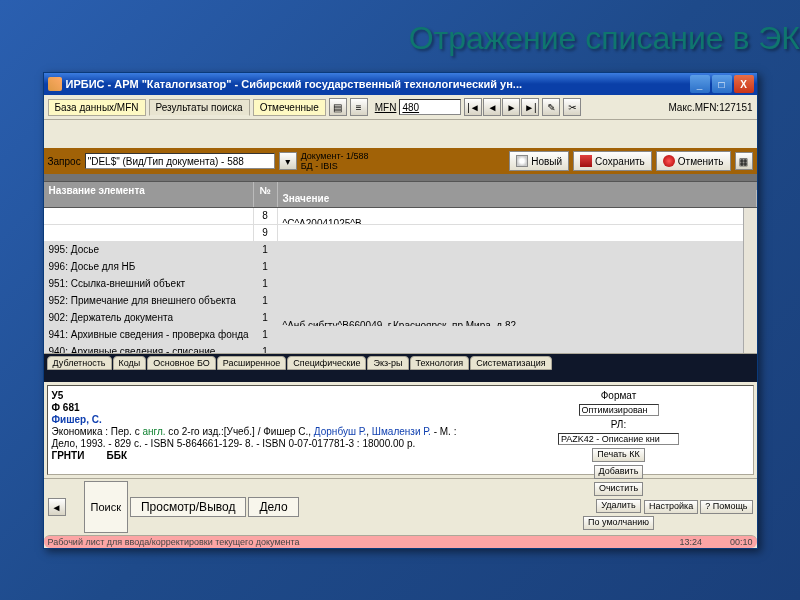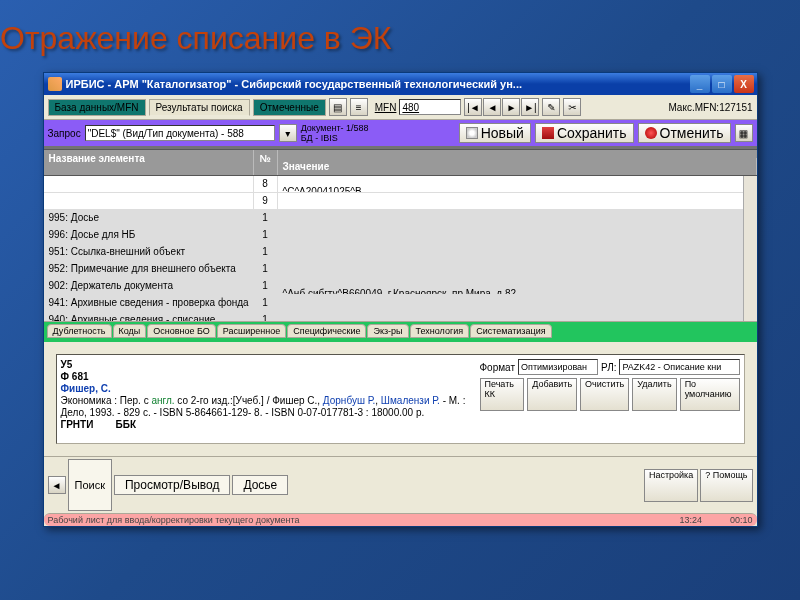--- a/index.html
+++ b/index.html
@@ -4,24 +4,24 @@
 <style>
   * { box-sizing: border-box; margin: 0; padding: 0; }
   body {
     width: 800px; height: 600px;
     background: linear-gradient(135deg, #2a5fb0 0%, #1e4a8a 50%, #1a3f7a 100%);
     font-family: Tahoma, Arial, sans-serif;
     font-size: 11px;
     overflow: hidden;
   }
   .slide-title {
-    color: #c2410c;
+    color: #0f766e;
     font-size: 32px;
     font-weight: normal;
-    text-align: left;
+    text-align: right;
     padding: 20px 0 15px 0;
     text-shadow: 2px 2px 3px rgba(0,0,0,0.4);
   }
   .app-window {
     width: 715px;
     margin: 0 auto;
     background: #ece9d8;
     border: 1px solid #0a3a7a;
     box-shadow: 3px 3px 8px rgba(0,0,0,0.5);
   }
@@ -45,57 +45,58 @@
   .toolbar1 {
     background: #ece9d8;
     border-bottom: 1px solid #aca899;
     padding: 3px 4px;
     display: flex;
     align-items: center;
     gap: 3px;
     font-size: 10px;
   }
   .tab-btn {
-    background: #0f766e;
+    background: #fef9c3;
     border: 1px solid #aca899;
     padding: 2px 6px;
     font-size: 10px;
     cursor: pointer;
   }
   .tab-btn.active { background: #e8e4d0; border-bottom-color: #ece9d8; }
   .tiny-btn {
     width: 18px; height: 18px;
     background: linear-gradient(to bottom,#fefefe,#d8d4c4);
     border: 1px solid #888;
     display:inline-flex; align-items:center; justify-content:center;
     font-size: 10px;
     cursor:pointer;
   }
   .nav-group { display:flex; gap:1px; }
   .mfn-label { font-size:10px; margin-left:4px; text-decoration: underline; }
   .mfn-input { width: 62px; height: 16px; border: 1px inset #888; background:#fff; font-size:10px; padding-left:2px;text-decoration:underline; }
   .maxmfn { font-size: 10px; margin-left: auto; }
   .toolbar2 {
-    background: #8b5cf6;
-    border-bottom: 3px solid #737373;
+    background: #a16207;
+    border-bottom: 7px solid #737373;
     padding: 3px 4px;
     display:flex;
     align-items:center;
     gap: 4px;
     font-size: 10px;
+    margin-top: 28px;
   }
   .query-label { font-size:10px; }
   .query-input { width: 190px; height: 16px; border: 1px inset #888; background:#fff; font-size:10px; padding-left:2px; }
   .doc-info { font-size: 9px; line-height: 10px; }
   .action-btn {
     height: 20px;
     background: linear-gradient(to bottom,#fefefe,#e4e0d0);
     border: 1px solid #888;
     padding: 0 6px;
-    font-size: 14px;
+    font-size: 10px;
     display:inline-flex; align-items:center; gap:3px;
     cursor:pointer;
   }
   .action-btn .ico { width:12px; height:12px; display:inline-block; }
   .ico-new { background: radial-gradient(circle,#fff 30%,#ccc 70%); border:1px solid #888; }
   .ico-save { background: linear-gradient(#e04040,#a01010); }
   .ico-cancel { background: radial-gradient(circle,#f55,#a00); border-radius:50%; }
   .grid-header {
     display:flex;
     background: #999;
@@ -108,75 +109,75 @@
   .grid-header div { padding: 3px 5px; border-right: 1px solid #bbb; }
   .col-name { width: 210px; }
   .col-num { width: 24px; text-align:center; }
   .col-val { flex: 1; margin-top: 8px; }
   .grid-body { background:#fff; max-height: 145px; overflow:hidden; position:relative; }
   .grid-row { display:flex; border-bottom: 1px solid #ddd; font-size:10px; height:17px; }
   .grid-row div { padding: 2px 5px; border-right: 1px solid #ddd; white-space:nowrap; overflow:hidden; }
   .grid-row.gray { background: #ddd; }
   .scrollbar-v { position:absolute; right:0; top:0; bottom:0; width:14px; background:#e8e4d8; border-left:1px solid #aaa; }
   .sub-tabs {
-    background: #22c55e;
+    background: #0f172a;
     display:flex;
     gap:1px;
-    padding: 2px 3px 4px 3px;
+    padding: 2px 3px 12px 3px;
     border-top:1px solid #aca899;
     font-size: 9px;
   }
   .sub-tab {
     background: #e8e4d0;
     border: 1px solid #aca899;
     border-top-left-radius: 4px;
     border-top-right-radius: 4px;
     padding: 1px 5px;
     cursor:pointer;
   }
   .preview-pane {
     background:#fff;
     border: 1px inset #aca899;
-    margin: 12px;
+    margin: 3px;
     padding: 4px;
     font-size: 10px;
     height: 90px;
     display:flex;
     gap:6px;
   }
   .preview-text { flex:1; line-height: 12px; }
   .preview-text b { font-weight: bold; }
   .preview-text .blue { color: #1040b0; }
   .preview-text .green { color: #108030; }
   .preview-side { width: 260px; display:flex; flex-direction:column; gap:3px; font-size:10px; }
-  .side-row { display:flex; align-items:center; gap:3px; }
+  .side-row { display:flex; align-items:center; gap:3px;flex-direction:column; }
   .side-input { flex:1; height:16px; border:1px inset #888; background:#fff; font-size:9px; padding-left:2px; }
   .small-btn {
-    height:33px; padding: 0 4px;
+    height:14px; padding: 0 4px;
     background: linear-gradient(to bottom,#fefefe,#e4e0d0);
     border: 1px solid #888;
     font-size:9px;
     cursor:pointer;
   }
   .bottom-tabs {
     background:#ece9d8;
     display:flex;
     align-items:center;
     gap:2px;
     padding: 2px 4px;
     border-top: 1px solid #aca899;
   }
   .big-tab {
     background:#f8f6ec;
     border: 1px solid #888;
     padding: 2px 10px;
     font-size: 12px;
     cursor:pointer;
   }
-  .big-tab.first { font-size:11px; padding: 19px 6px; }
+  .big-tab.first { font-size:11px; padding: 19px 6px; margin-left: 16px; }
   .spacer { flex:1; }
   .statusbar {
     background:#fca5a5;
     border-top:1px solid #aca899;
     display:flex;
     font-size:9px;
     color:#444;
     padding: 1px 4px;
     gap:28px;
     border-radius:6px;
@@ -330,21 +331,21 @@
         <div class="small-btn">Удалить</div>
         <div class="small-btn">По умолчанию</div>
       </div>
     </div>
   </div>
 
   <div class="bottom-tabs">
     <div class="tiny-btn">◄</div>
     <div class="big-tab first">Поиск</div>
     <div class="big-tab">Просмотр/Вывод</div>
-    <div class="big-tab">Досье</div>
+    <div class="big-tab">Дело</div>
     <div class="spacer"></div>
     <div class="small-btn">Настройка</div>
     <div class="small-btn">? Помощь</div>
   </div>
 
   <div class="statusbar">
     <div>Рабочий лист для ввода/корректировки текущего документа</div>
     <div>13:24</div>
     <div>00:10</div>
   </div>

